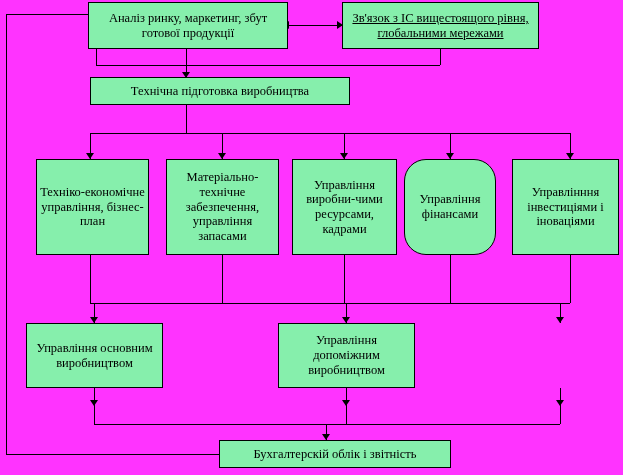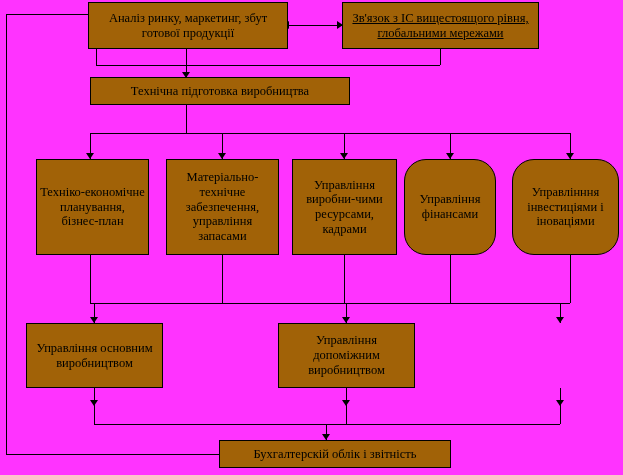--- a/index.html
+++ b/index.html
@@ -13,21 +13,21 @@
     font-family: "Liberation Serif", serif;
     overflow: hidden;
   }
   #diagram {
     position: relative;
     width: 623px;
     height: 475px;
   }
   .node {
     position: absolute;
-    background: #a16207;
+    background: #86efac;
     border: 1px solid #000000;
     box-sizing: border-box;
     display: flex;
     align-items: center;
     justify-content: center;
     text-align: center;
     font-size: 12.5px;
     line-height: 1.18;
     color: #000000;
     padding: 2px 3px;
@@ -139,36 +139,36 @@
 
   <div class="node" style="left:342px; top:2px; width:197px; height:47px;text-decoration:underline;">
     <span>Зв'язок з ІС вищестоящого рівня, глобальними мережами</span>
   </div>
 
   <div class="node" style="left:90px; top:77px; width:260px; height:28px;align-items:center;">
     <span>Технічна підготовка виробництва</span>
   </div>
 
   <div class="node" style="left:36px; top:159px; width:113px; height:96px;">
-    <span>Техніко-економічне планування, бізнес-план</span>
+    <span>Техніко-економічне управління, бізнес-план</span>
   </div>
 
   <div class="node" style="left:166px; top:159px; width:113px; height:96px;">
     <span>Матеріально-технічне забезпечення, управління запасами</span>
   </div>
 
   <div class="node" style="left:292px; top:159px; width:105px; height:96px;">
     <span>Управління виробни-чими ресурсами, кадрами</span>
   </div>
 
   <div class="node" style="left:404px; top:159px; width:92px; height:96px;border-radius:22px;">
     <span>Управління фінансами</span>
   </div>
 
-  <div class="node" style="left:512px; top:159px; width:107px; height:96px;border-radius:22px;">
+  <div class="node" style="left:512px; top:159px; width:107px; height:96px;">
     <span>Управлінння інвестиціями і іноваціями</span>
   </div>
 
   <div class="node" style="left:26px; top:323px; width:137px; height:65px;">
     <span>Управління основним виробництвом</span>
   </div>
 
   <div class="node" style="left:278px; top:323px; width:137px; height:65px;">
     <span>Управління допоміжним виробництвом</span>
   </div>

